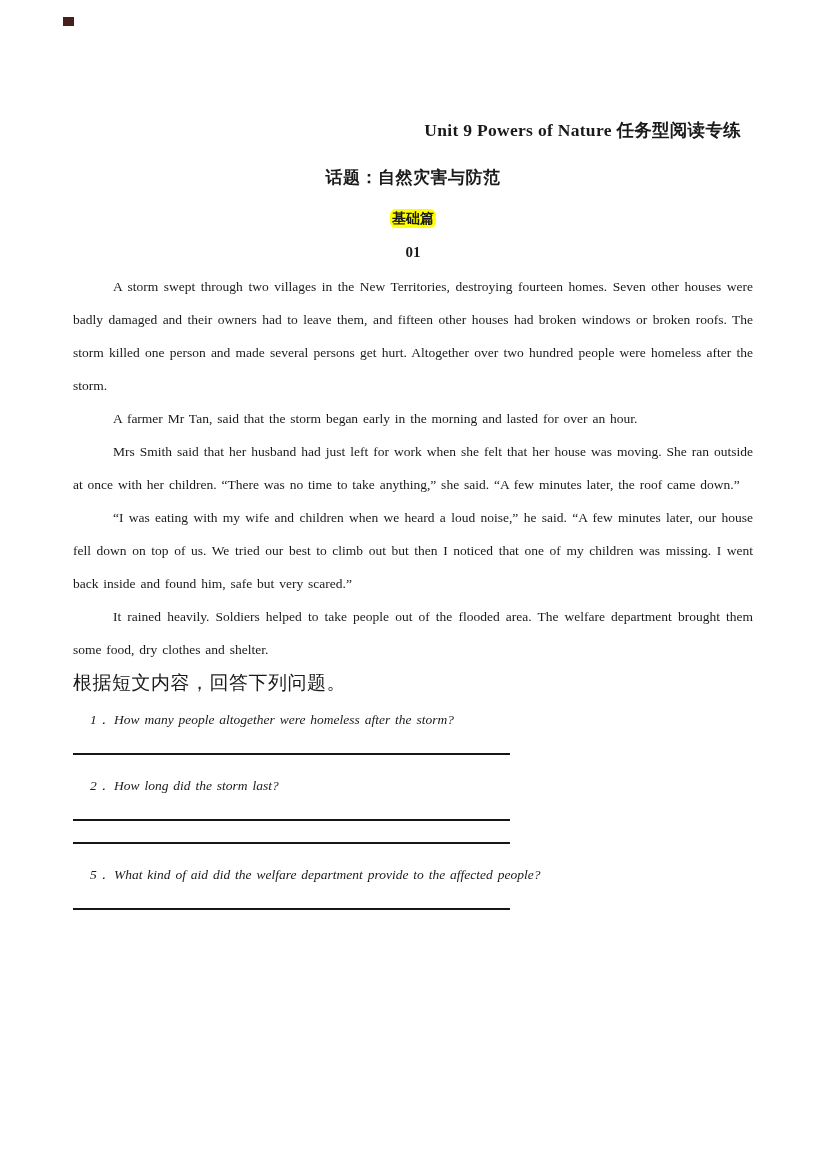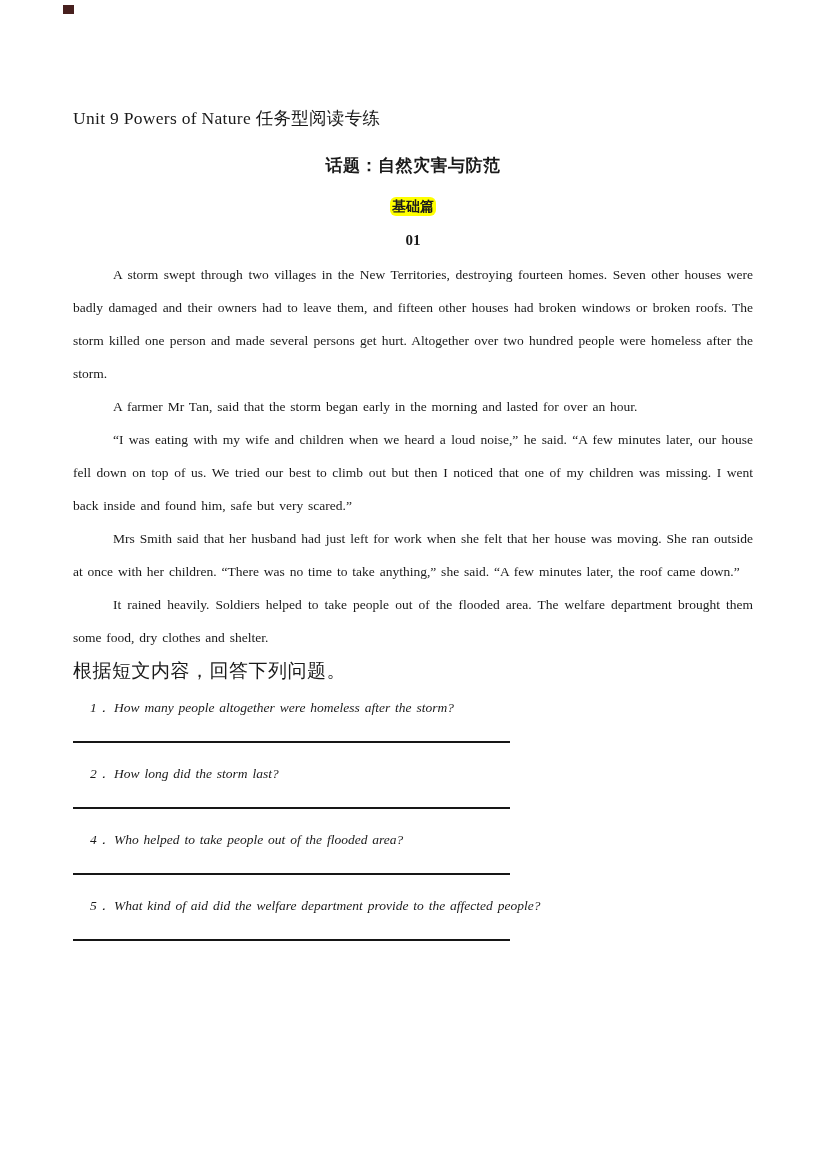--- a/index.html
+++ b/index.html
@@ -24,25 +24,25 @@
   }
   .scan-mark {
     position: absolute;
     left: 63px;
     top: 5px;
     width: 11px;
     height: 9px;
     background: #47201e;
   }
   .title {
-    margin: 0;
+    margin: 12px;
     padding-top: 106px;
-    text-align: left;
+    text-align: right;
     font-size: 17.5px;
-    font-weight: normal;
+    font-weight: bold;
     line-height: 24px;
     letter-spacing: 0.3px;
   }
   .topic {
     margin: 16px;
     margin-top: 24px;
     text-align: center;
     font-size: 17px;
     font-weight: bold;
     line-height: 24px;
@@ -119,22 +119,22 @@
 
   <div class="badge-row">
     <span class="badge">基础篇</span>
   </div>
 
   <div class="exercise-num">01</div>
 
   <div class="passage">
     <p>A storm swept through two villages in the New Territories, destroying fourteen homes. Seven other houses were badly damaged and their owners had to leave them, and fifteen other houses had broken windows or broken roofs. The storm killed one person and made several persons get hurt. Altogether over two hundred people were homeless after the storm.</p>
     <p>A farmer Mr Tan, said that the storm began early in the morning and lasted for over an hour.</p>
+    <p>Mrs Smith said that her husband had just left for work when she felt that her house was moving. She ran outside at once with her children. “There was no time to take anything,” she said. “A few minutes later, the roof came down.”</p>
     <p>“I was eating with my wife and children when we heard a loud noise,” he said. “A few minutes later, our house fell down on top of us. We tried our best to climb out but then I noticed that one of my children was missing. I went back inside and found him, safe but very scared.”</p>
-    <p>Mrs Smith said that her husband had just left for work when she felt that her house was moving. She ran outside at once with her children. “There was no time to take anything,” she said. “A few minutes later, the roof came down.”</p>
     <p>It rained heavily. Soldiers helped to take people out of the flooded area. The welfare department brought them some food, dry clothes and shelter.</p>
   </div>
 
   <div class="instruction">根据短文内容，回答下列问题。</div>
 
   <div class="questions">
 
     <div class="question">
       <p class="q-text">
         <span class="q-num">1．</span><span>How many people altogether were homeless after the storm?</span>
@@ -144,23 +144,20 @@
 
     <div class="question">
       <p class="q-text">
         <span class="q-num">2．</span><span>How long did the storm last?</span>
       </p>
       <div class="answer-line"></div>
     </div>
 
 
     <div class="question">
-      <p class="q-text">
-        <span class="q-num">4．</span><span>Who helped to take people out of the flooded area?</span>
-      </p>
       <div class="answer-line"></div>
     </div>
 
     <div class="question">
       <p class="q-text">
         <span class="q-num">5．</span><span>What kind of aid did the welfare department provide to the affected people?</span>
       </p>
       <div class="answer-line"></div>
     </div>
 

